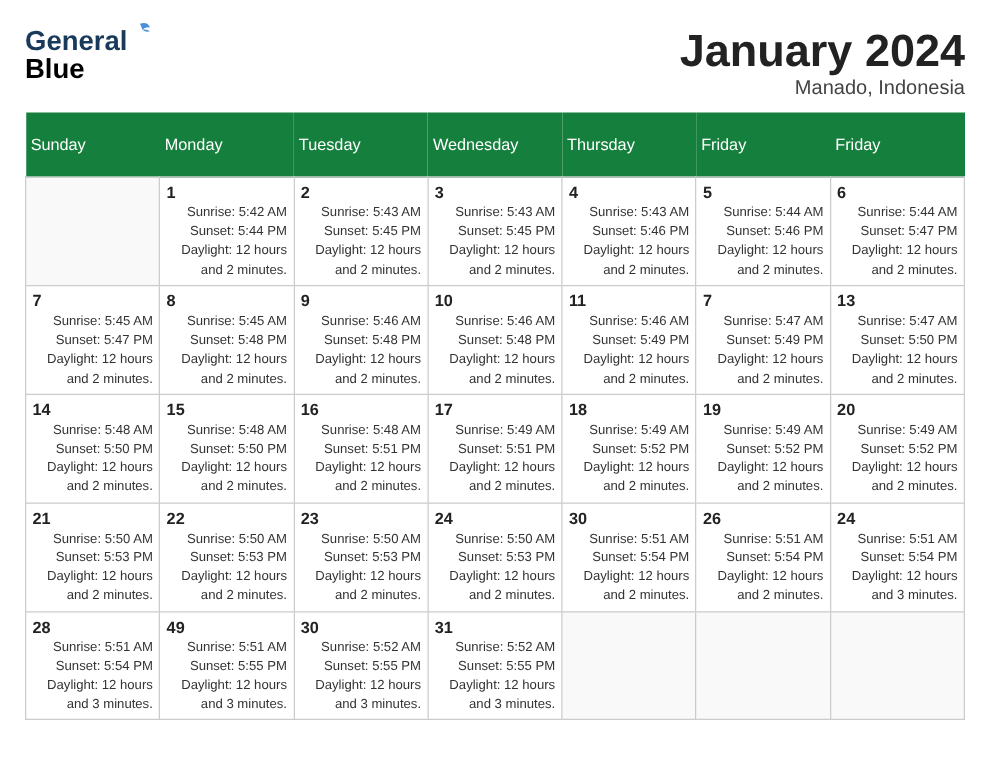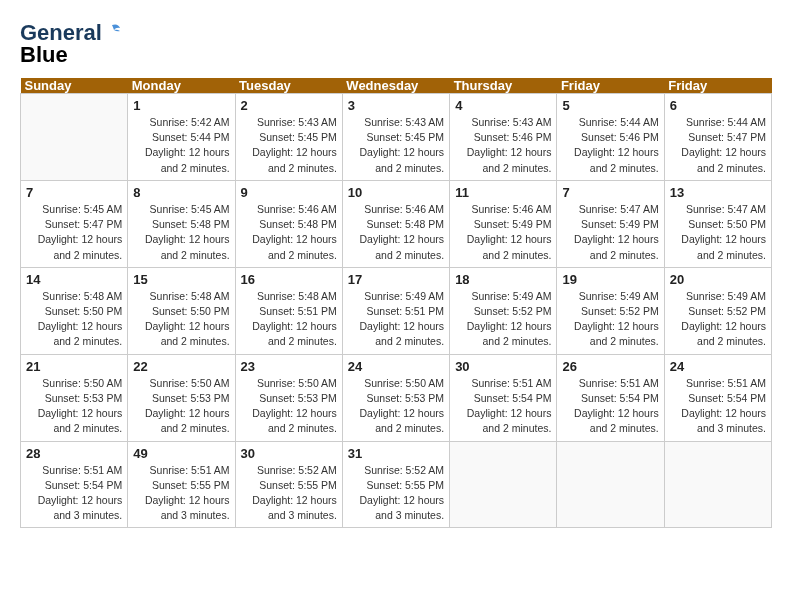--- a/index.html
+++ b/index.html
@@ -32,26 +32,26 @@
     .cal-subtitle {
       font-size: 16px;
       color: #444;
     }
     table {
       width: 100%;
       border-collapse: collapse;
       font-size: 11px;
     }
     thead tr th {
-      background: #a16207;
+      background: #15803d;
       color: #fff;
-      padding: 0 4px;
+      padding: 18px 4px;
       text-align: left;
       font-size: 13px;
-      font-weight: bold;
+      font-weight: normal;
     }
     tbody tr td {
       border: 1px solid #ccc;
       padding: 4px 5px;
       vertical-align: top;
       min-height: 80px;
       height: 80px;
       color: #333;
     }
     tbody tr td.empty {
@@ -65,21 +65,21 @@
       margin-bottom: 2px;
     }
     .day-info {
       font-size: 10.5px;
       line-height: 1.45;
       color: #333;
       text-align: right;
     }
     .logo-wrapper {
       display: flex;
-      align-items: center;
+      align-items: flex-start;
     }
     .logo-blue {
       color: #000000;
     }
     .logo-navy {
       color: #1a3a5c;
     }
   </style>
 </head>
 <body>
@@ -88,20 +88,24 @@
   <div class="logo">
     <div class="logo-wrapper">
       <span class="logo-navy" style="font-size:22px;font-weight:bold;">General</span>
       <svg width="18" height="18" viewBox="0 0 18 18" style="margin-left:2px;margin-top:-4px;">
         <path d="M8 3 Q14 1 16 6 Q12 5 10 8 Q9 5 8 3Z" fill="#4a90d9"></path>
         <path d="M10 8 Q13 7 16 9 Q13 10 10 8Z" fill="#4a90d9"></path>
       </svg>
     </div>
     <span class="logo-blue" style="font-size:22px;font-weight:bold;margin-top:-4px;">Blue</span>
   </div>
+  <div class="title-section">
+    <div class="cal-title">January 2024</div>
+    <div class="cal-subtitle">Manado, Indonesia</div>
+  </div>
 </div>
 
 <table>
   <thead>
     <tr>
     <th>Sunday</th>
         <th>Monday</th>
         <th>Tuesday</th>
         <th>Wednesday</th>
         <th>Thursday</th>

